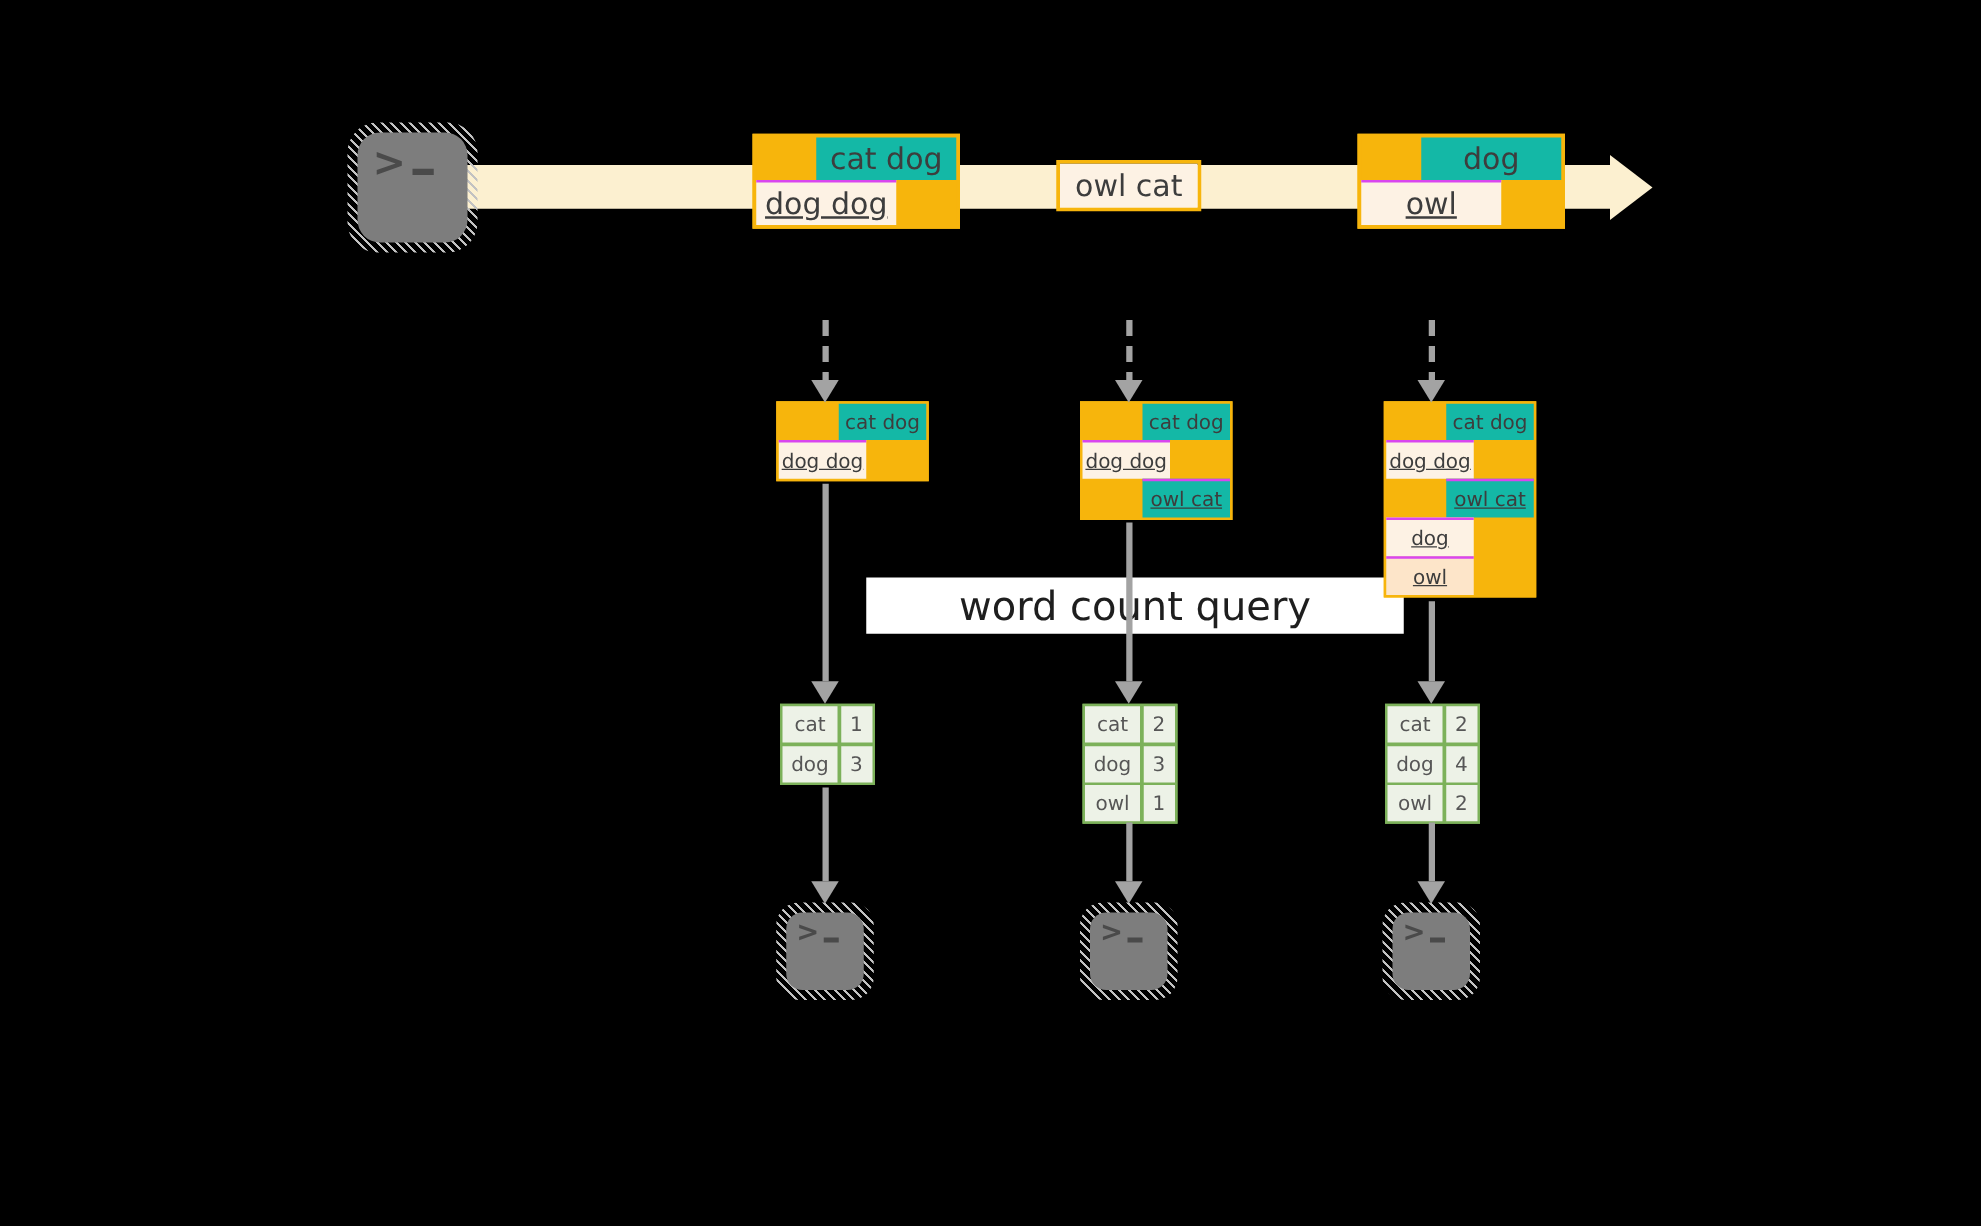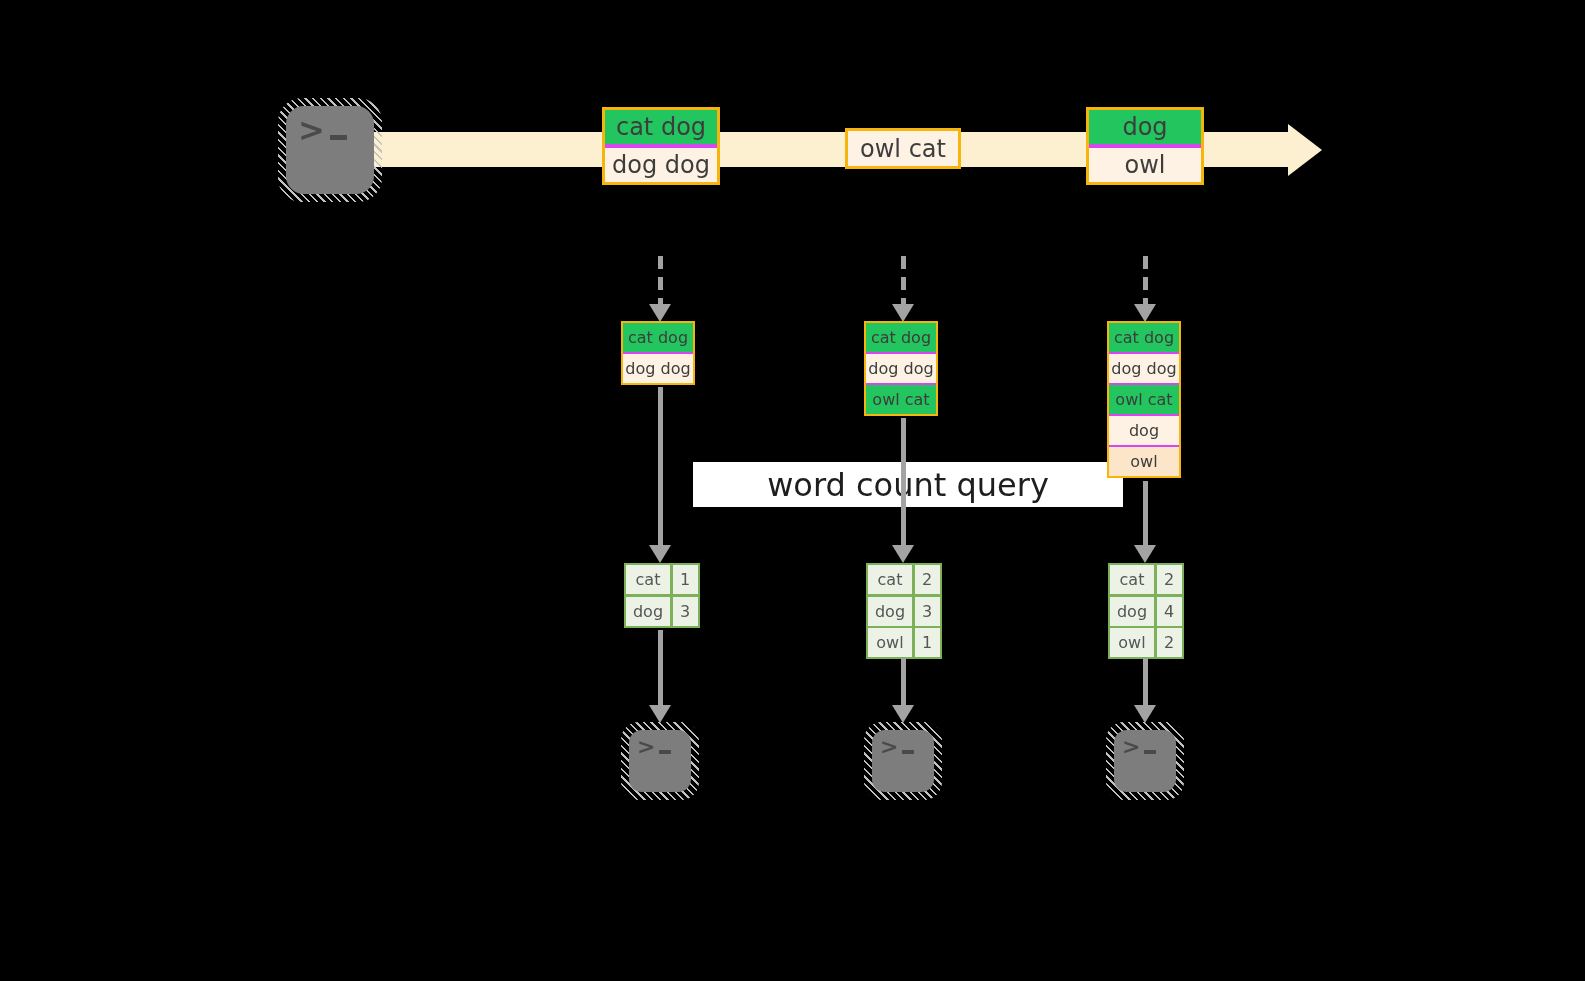--- a/index.html
+++ b/index.html
@@ -28,27 +28,27 @@
     border-top:26px solid transparent;
     border-bottom:26px solid transparent;
   }
 
   
   .obox { border:3px solid #F7B50C; z-index:2; background:#F7B50C; }
   .obox .row {
     display:flex; align-items:center; justify-content:center;
     color:#3d3d3d;
   }
-  .obox .row + .row { border-top:4px solid #d946ef; }
+  .obox .row + .row { border-top:2px solid #d946ef;text-decoration:underline; }
   .ebox .row { height:34px; font-size:24px; width:112px; }
   .ebox1 .row { width:110px; height:35px; }
   .sbox { border-width:2.5px; z-index:2; }
   .sbox .row { height:29px; font-size:16px; width:70px; }
   .sbox .row + .row { border-top-width:2.5px; }
-  .f-dark  { background:#22c55e; }
+  .f-dark  { background:#14b8a6;margin-left:48px; }
   .f-light { background:#FDF2E4; }
   .f-mid   { background:#FDE5C9; }
 
   
   .arrow { display:flex; flex-direction:column; align-items:center; width:22px; z-index:3; }
   .dash-line { width:5px; background:repeating-linear-gradient(180deg,#a3a3a3 0 13px, rgba(0,0,0,0) 13px 21px); }
   .solid-line { width:5px; background:#a3a3a3; }
   .head-down {
     width:0; height:0;
     border-top:18px solid #a3a3a3;

